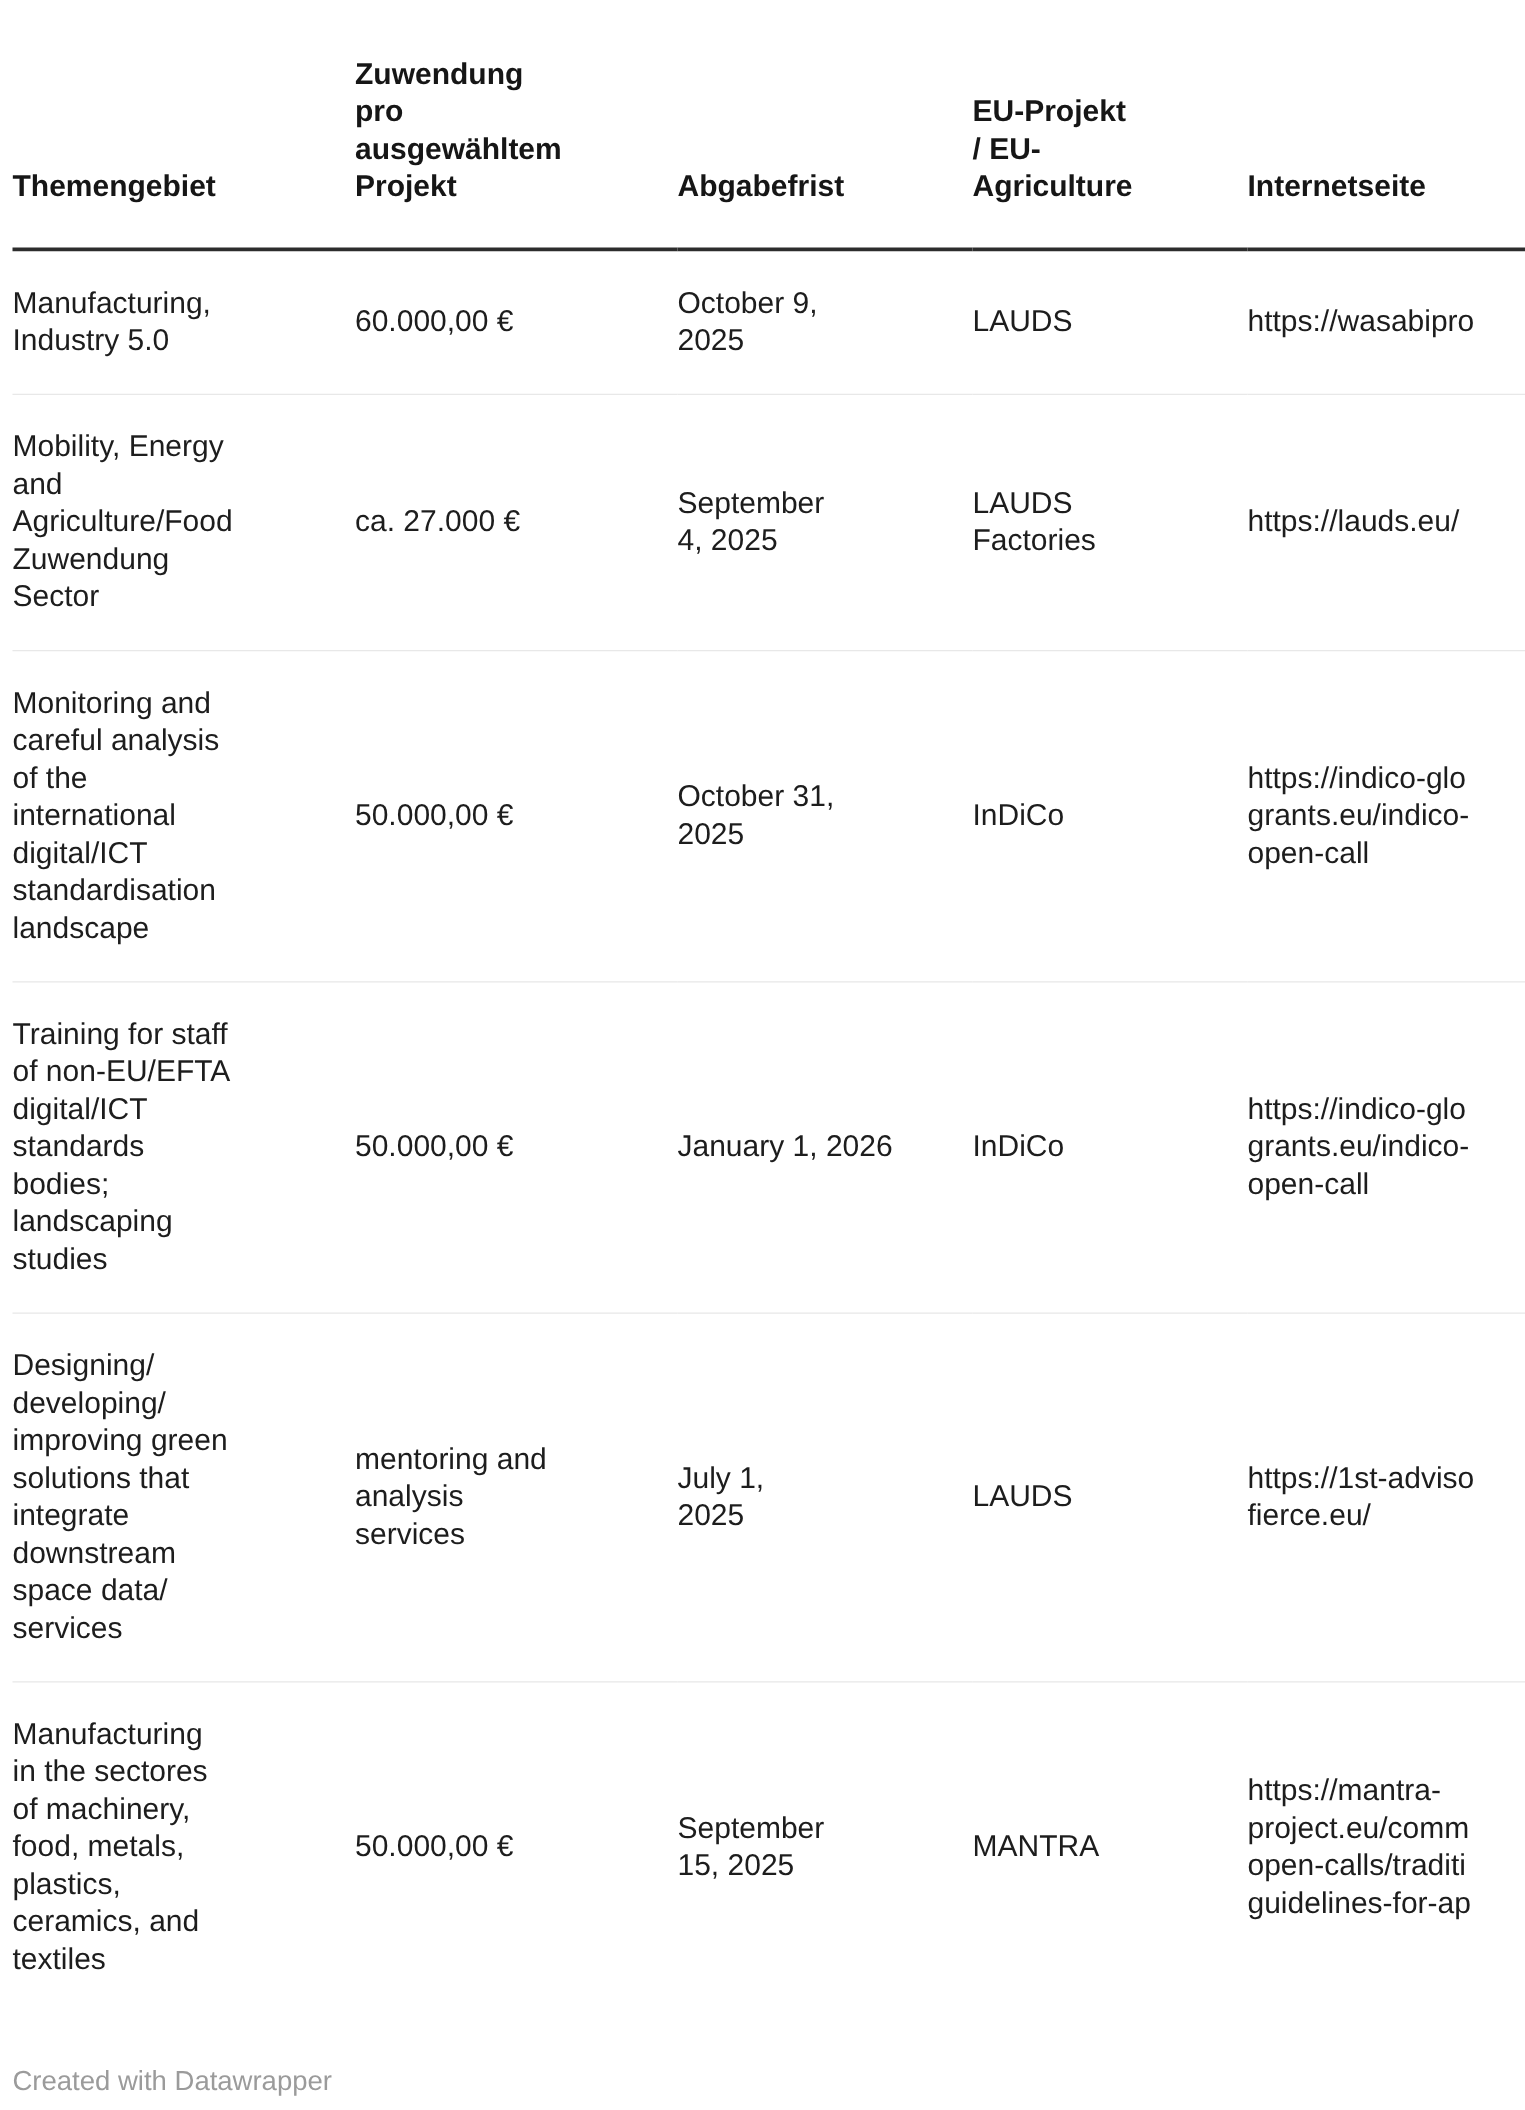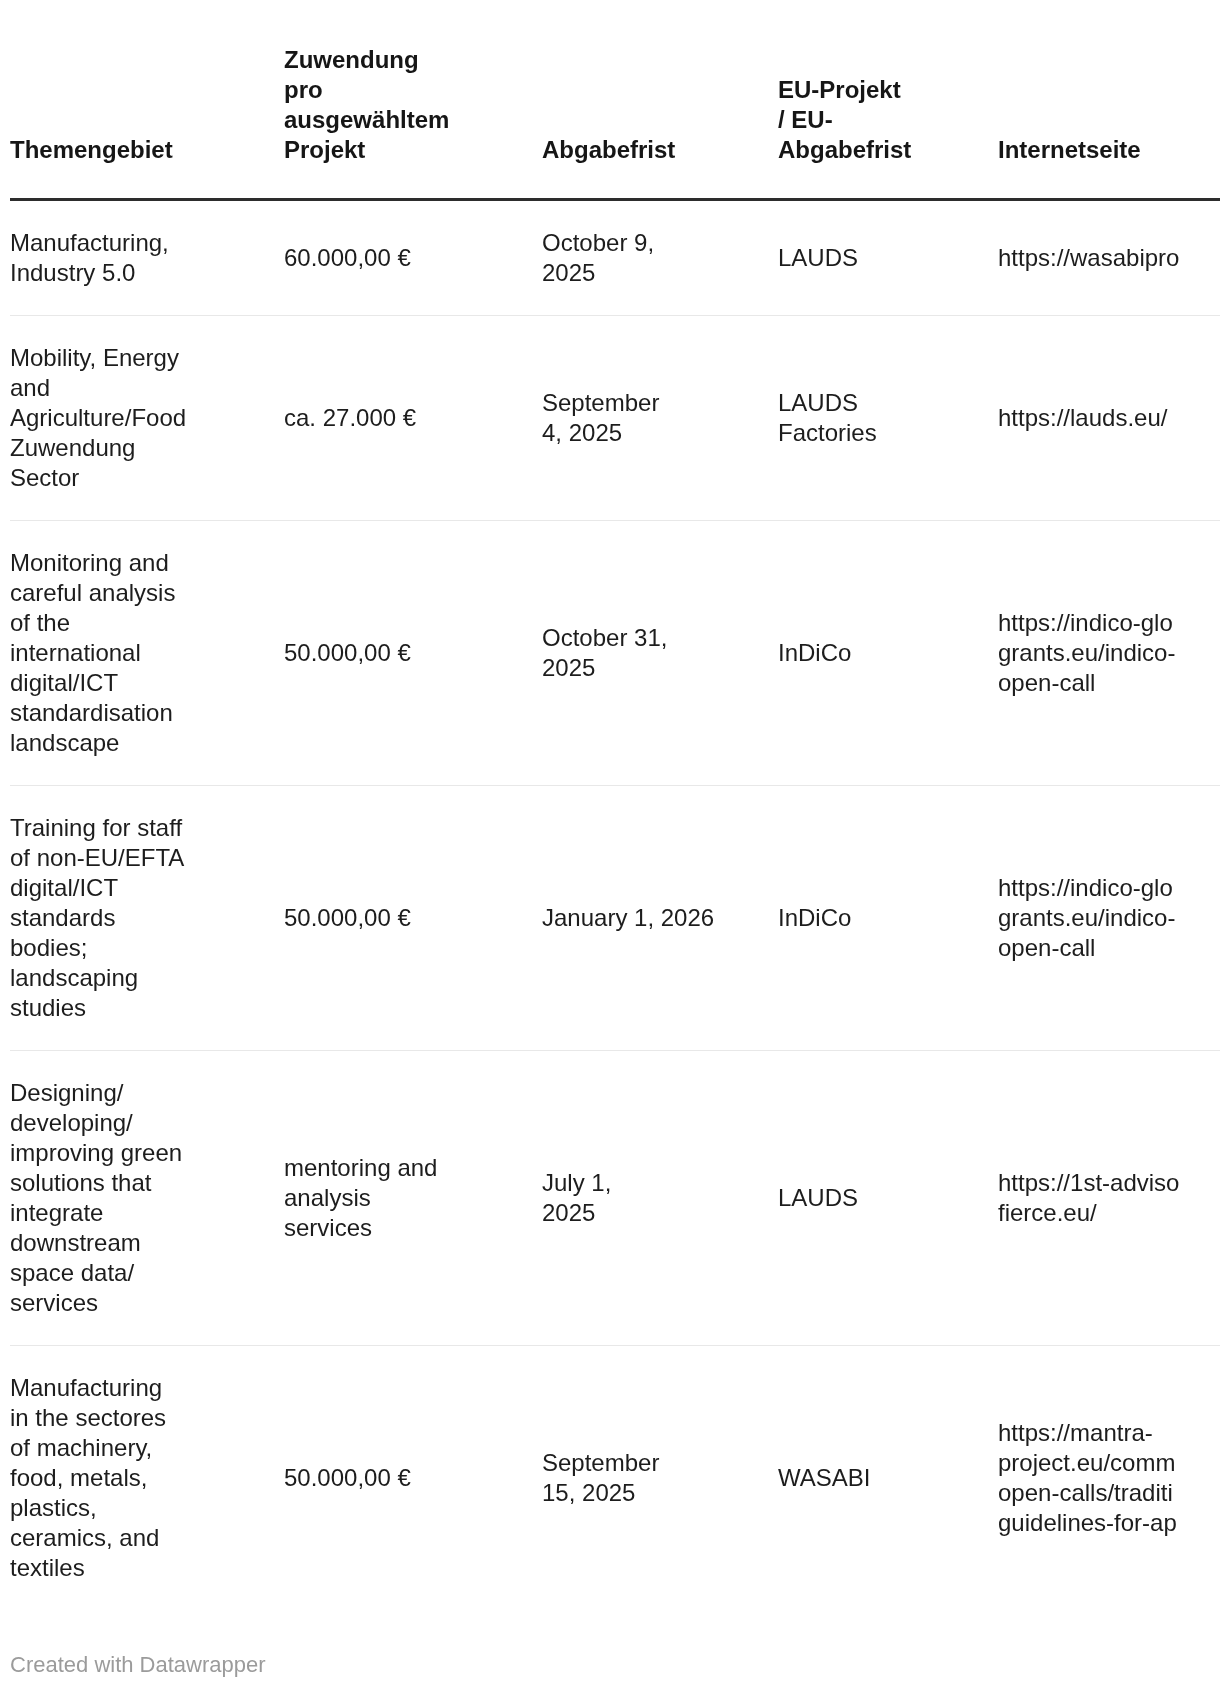--- a/index.html
+++ b/index.html
@@ -63,21 +63,21 @@
   <thead>
     <tr>
       <th>Themengebiet</th>
       <th>Zuwendung
 pro
 ausgewähltem
 Projekt</th>
       <th>Abgabefrist</th>
       <th>EU-Projekt
 / EU-
-Abgabefrist</th>
+Agriculture</th>
       <th>Internetseite</th>
     </tr>
   </thead>
   <tbody>
     <tr>
       <td>Manufacturing,
 Industry 5.0</td>
       <td>60.000,00 €</td>
       <td>October 9,
 2025</td>
@@ -150,21 +150,21 @@
       <td>Manufacturing
 in the sectores
 of machinery,
 food, metals,
 plastics,
 ceramics, and
 textiles</td>
       <td>50.000,00 €</td>
       <td>September
 15, 2025</td>
-      <td>WASABI</td>
+      <td>MANTRA</td>
       <td>https://mantra-
 project.eu/comm
 open-calls/traditi
 guidelines-for-ap</td>
     </tr>
   </tbody>
 </table>
 
 <div class="credit">Created with Datawrapper</div>
 

